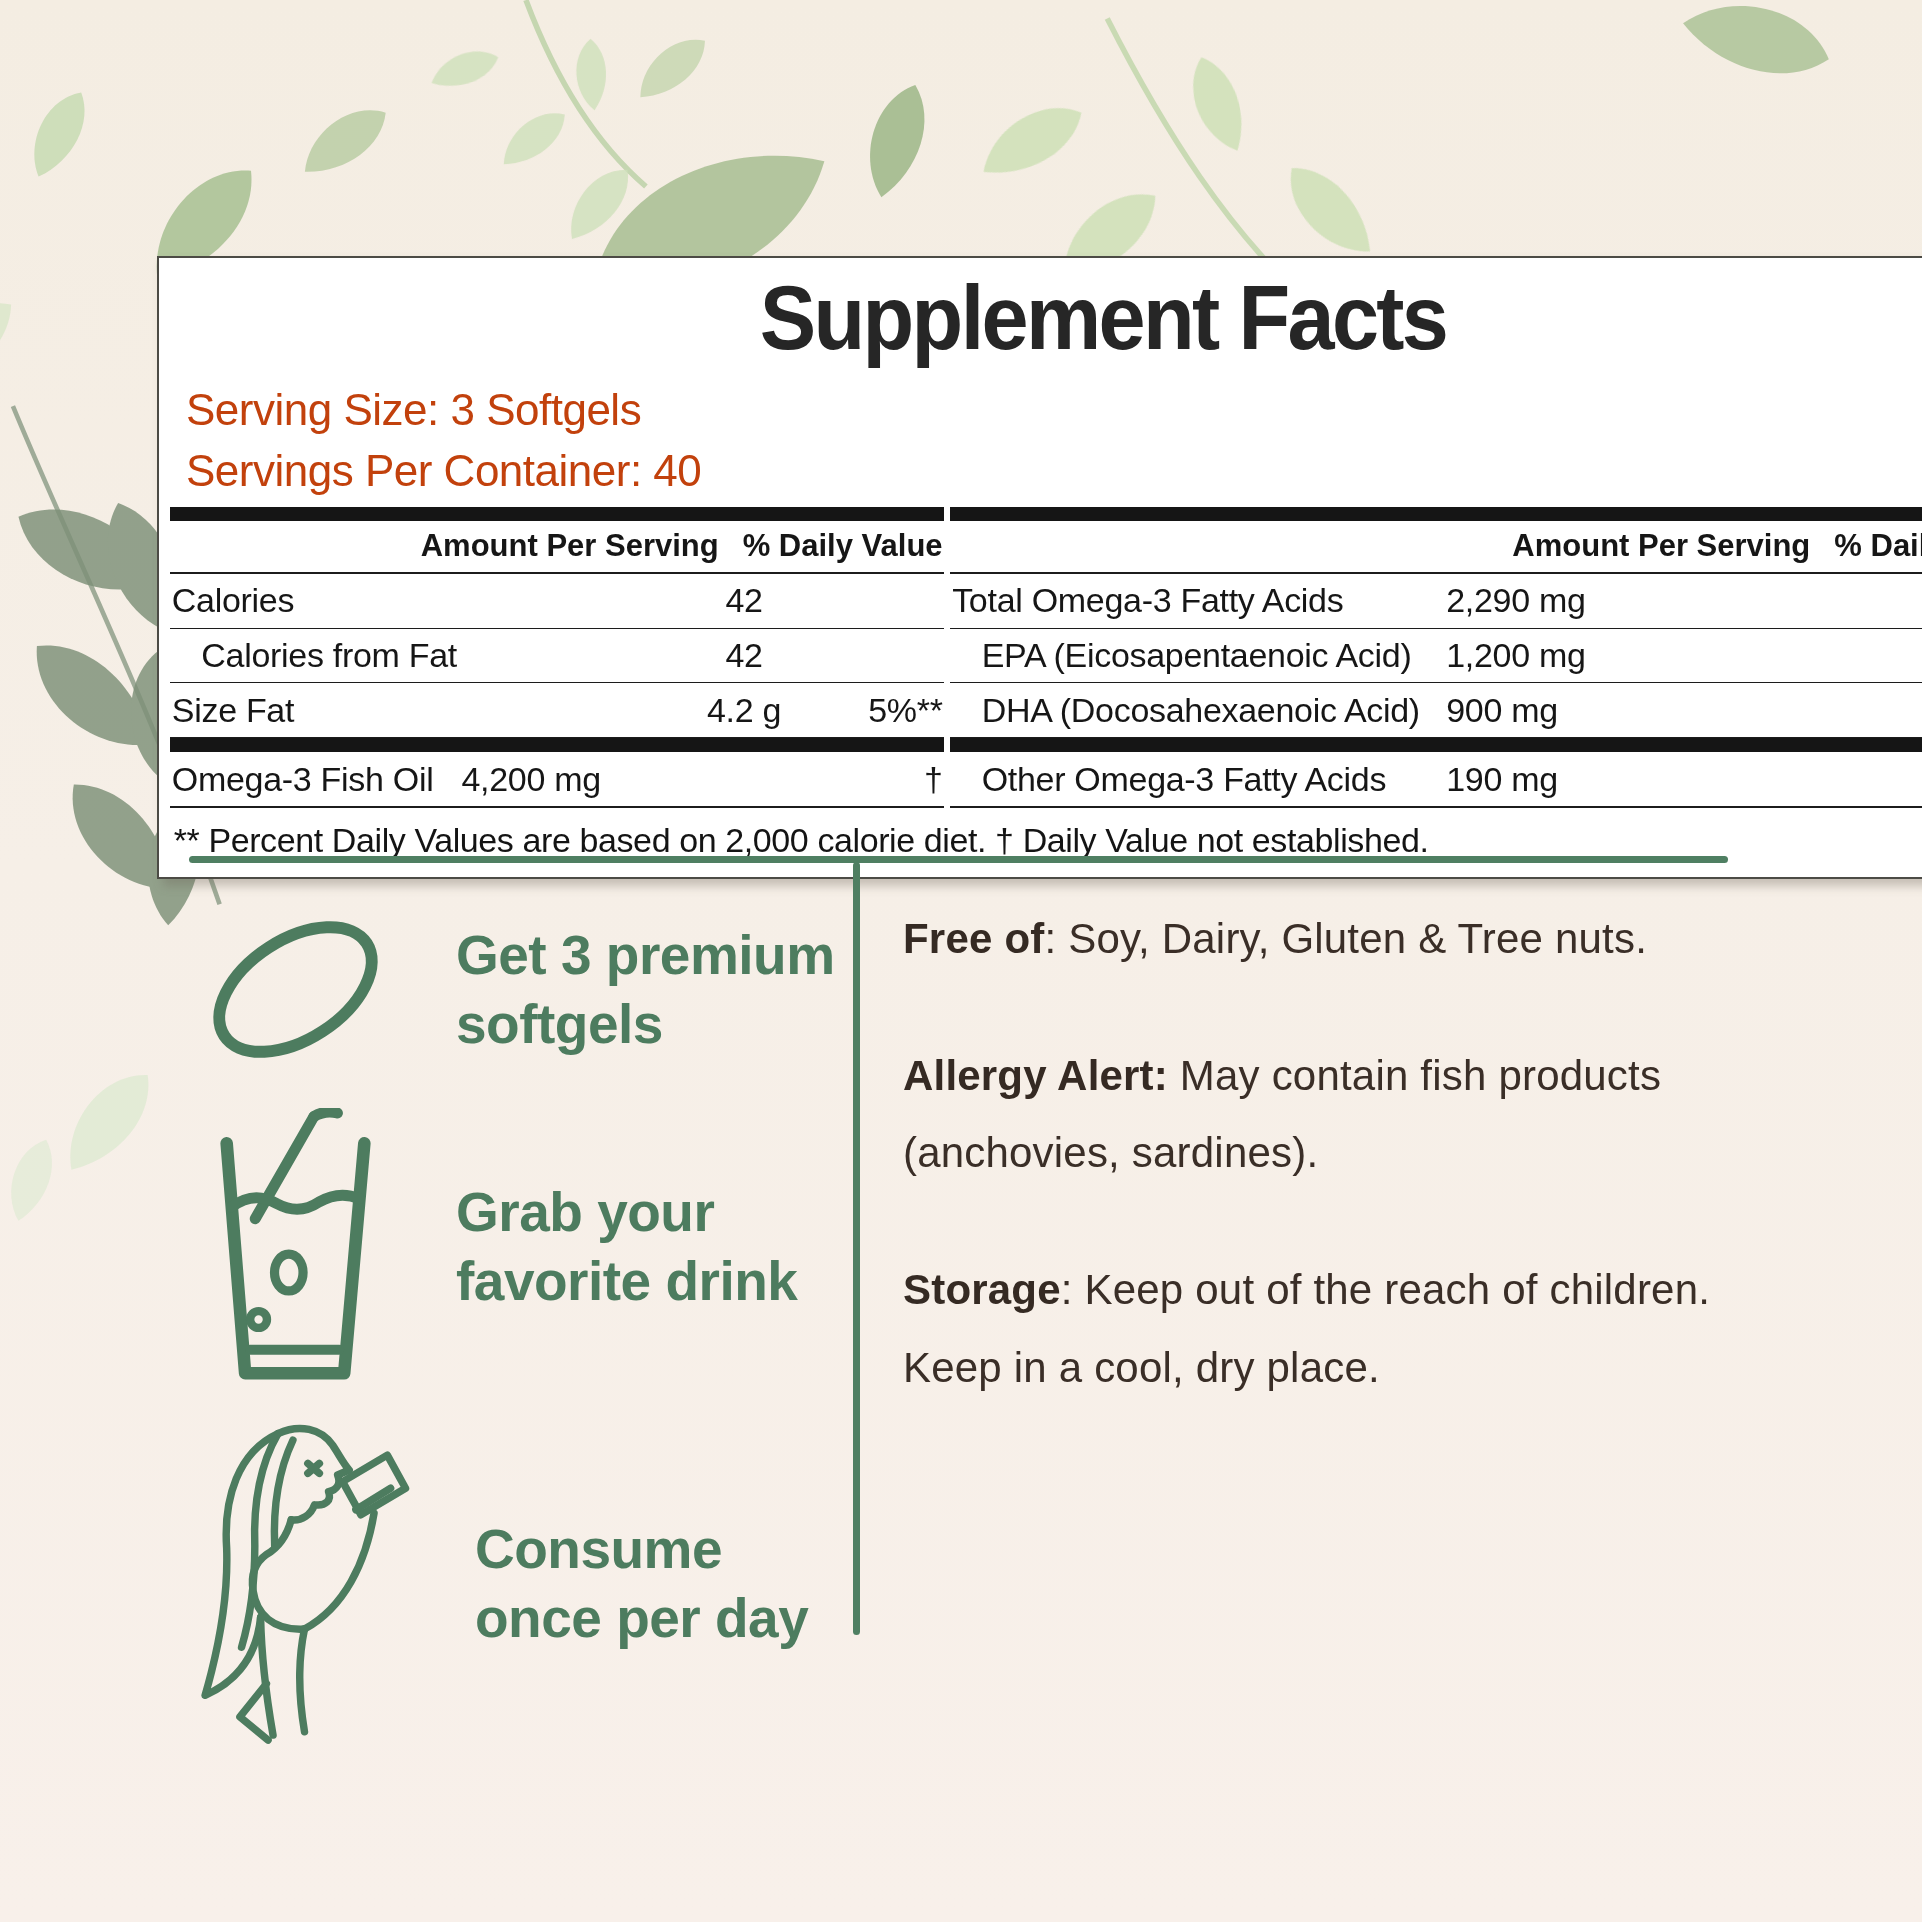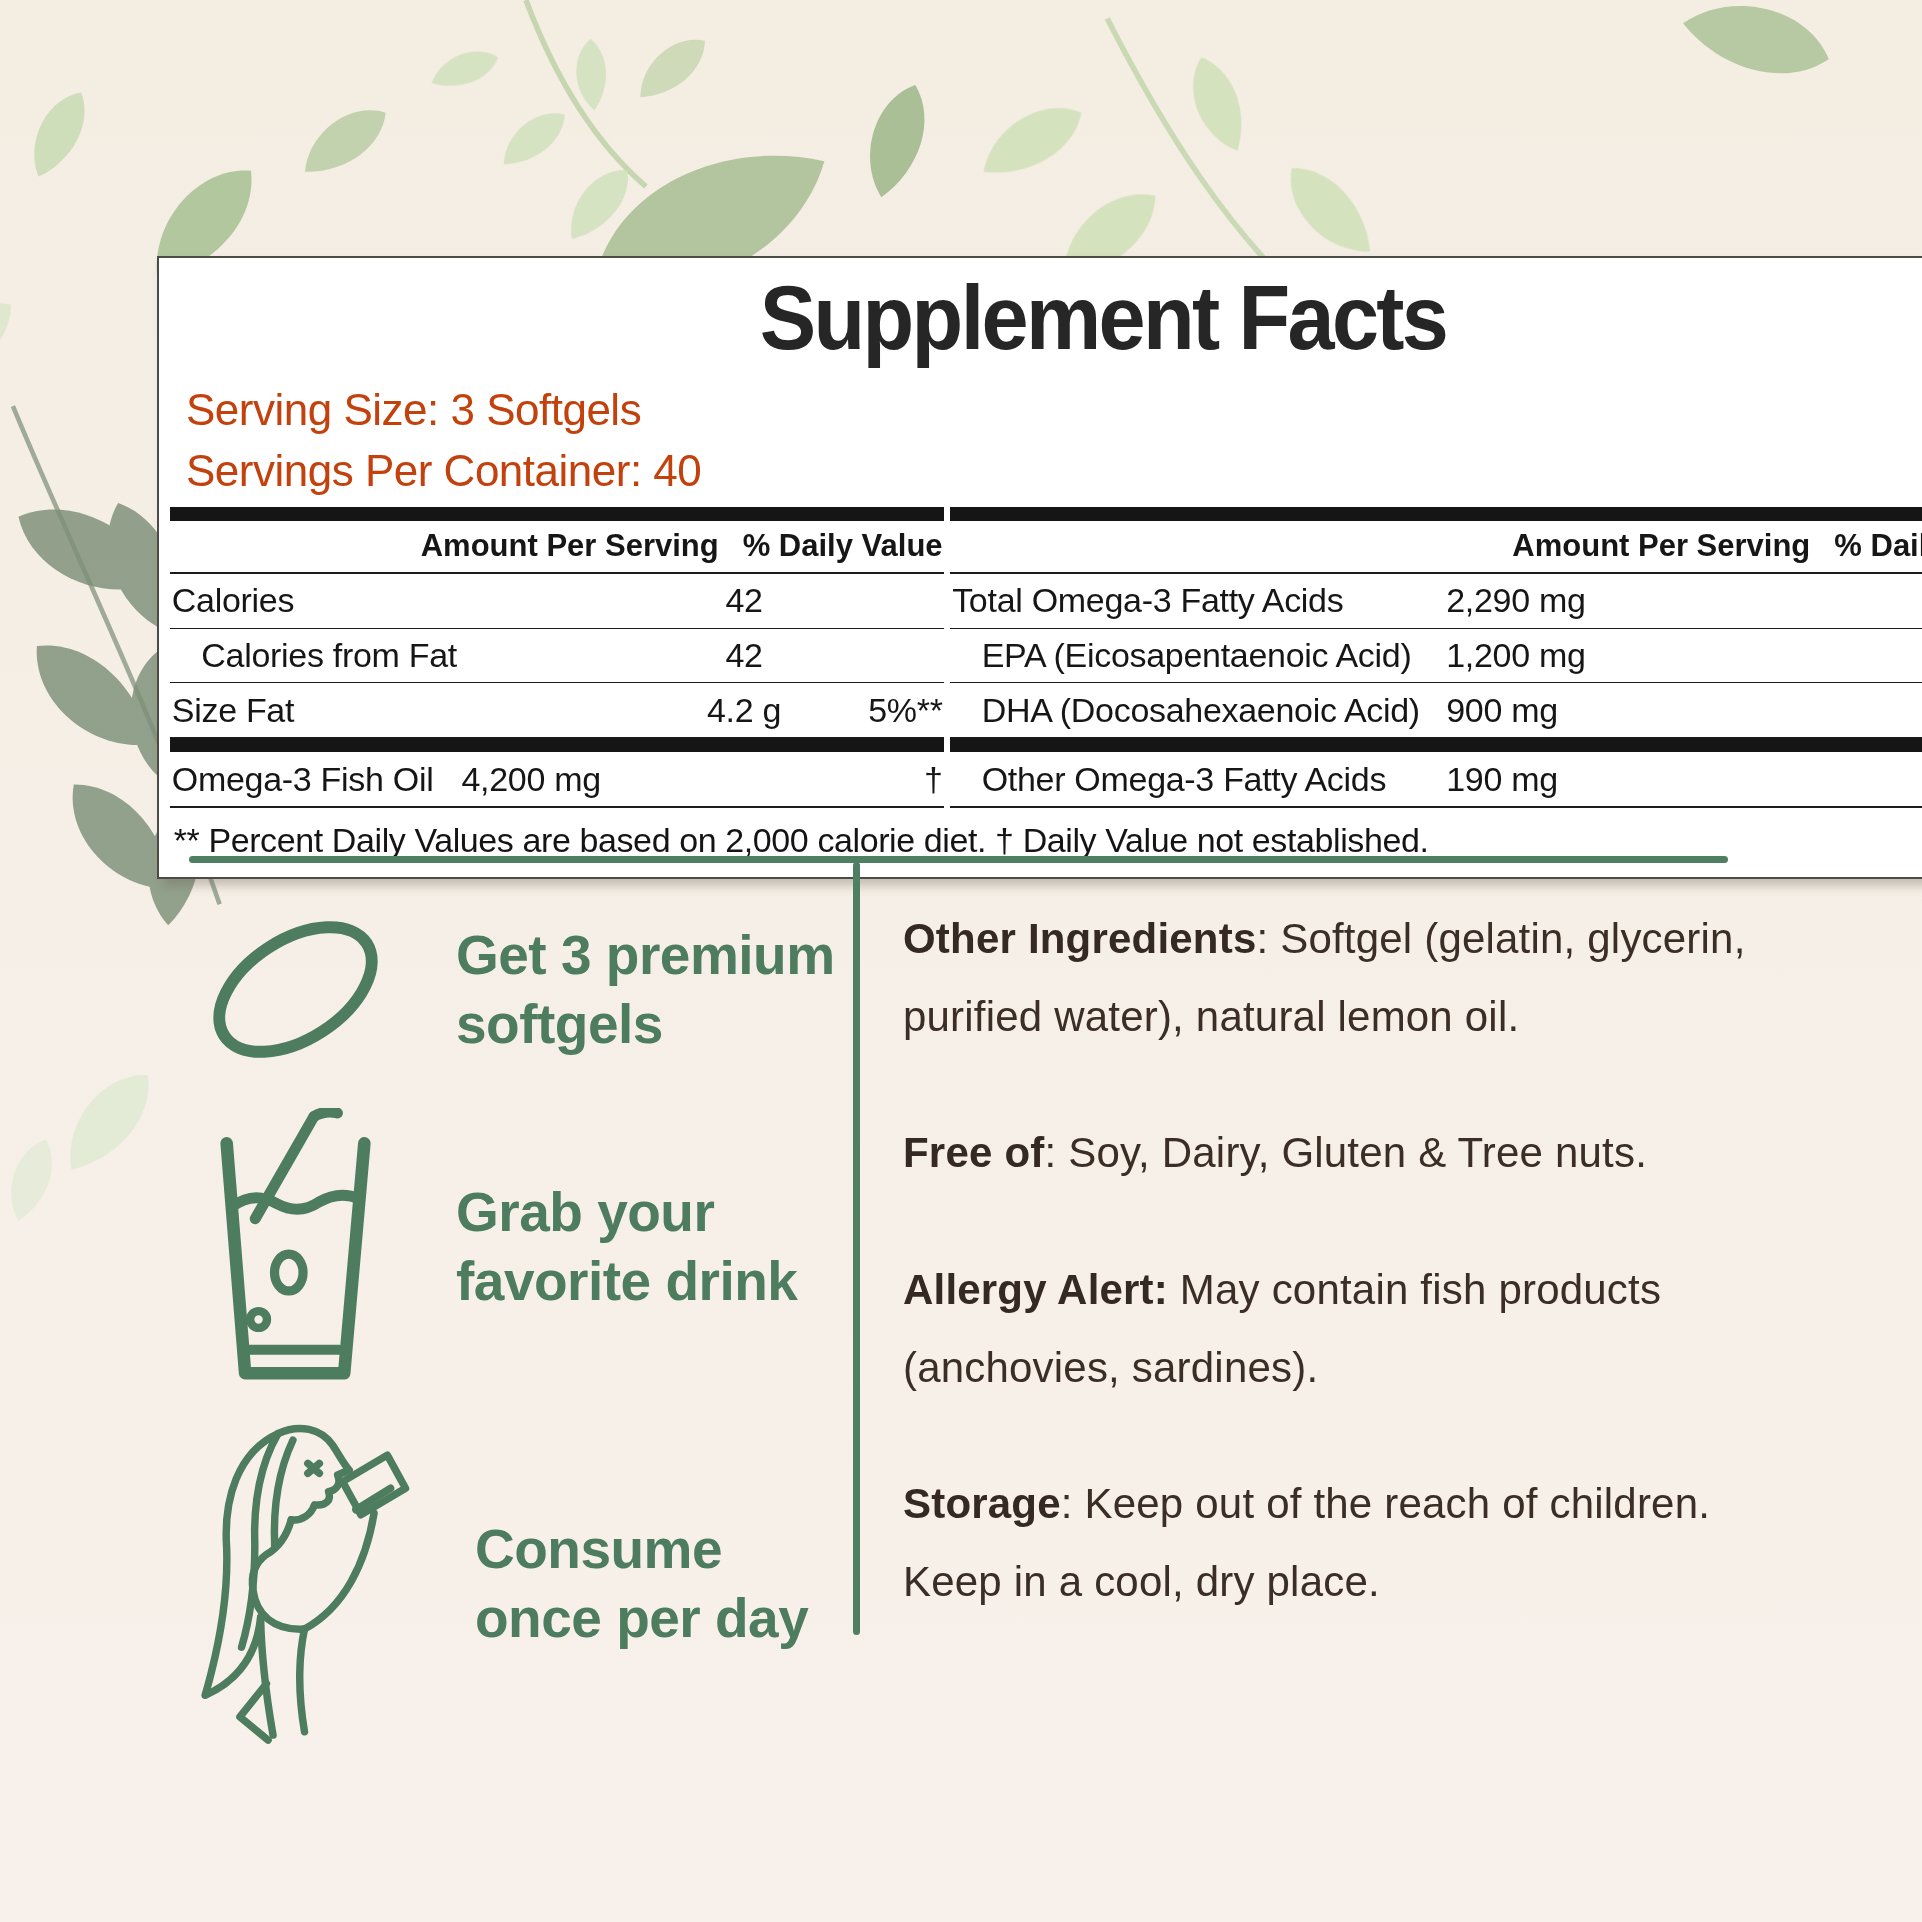--- a/index.html
+++ b/index.html
@@ -251,20 +251,19 @@
       </div>
       <div class="benefit-label">
         <span>Consume</span><br>
         <span>once per day</span>
       </div>
     </div>
 
   </div>
 
   <div class="info">
-    <p><b>Other Ingredients</b><span>: Softgel (gelatin, glycerin, purified water), natural lemon oil.</span></p>
     <p><b>Free of</b><span>: Soy, Dairy, Gluten &amp; Tree nuts.</span></p>
     <p><b>Allergy Alert:</b><span> May contain fish products (anchovies, sardines).</span></p>
     <p><b>Storage</b><span>: Keep out of the reach of children. Keep in a cool, dry place.</span></p>
   </div>
 
 </div>
 
 
 </body></html>

